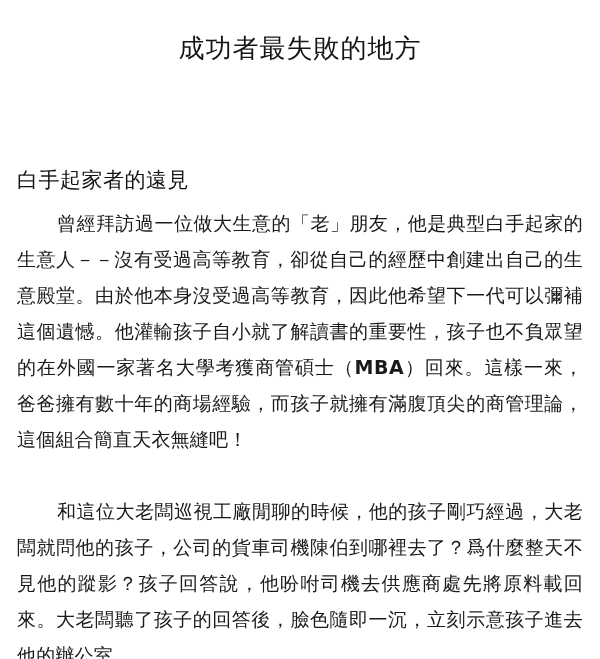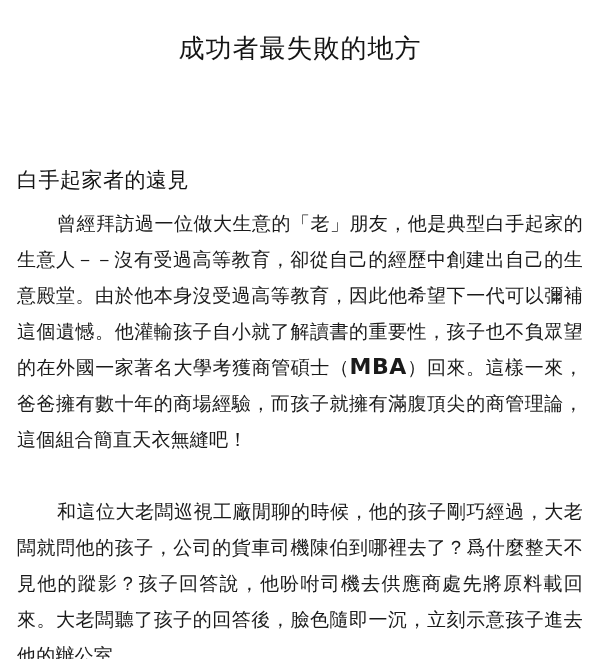--- a/index.html
+++ b/index.html
@@ -78,21 +78,21 @@
     hyphens: none;
   }
   p.para:last-child {
     margin-bottom: 0;
   }
 
   
   .acronym {
     font-family: "DejaVu Sans", "Liberation Sans", sans-serif;
     font-weight: bold;
-    font-size: 22px;
+    font-size: 19px;
     letter-spacing: 0.6px;
   }
 </style>
 </head>
 <body>
 
 <div class="page">
 
   <h1 class="doc-title">成功者最失敗的地方</h1>
 

